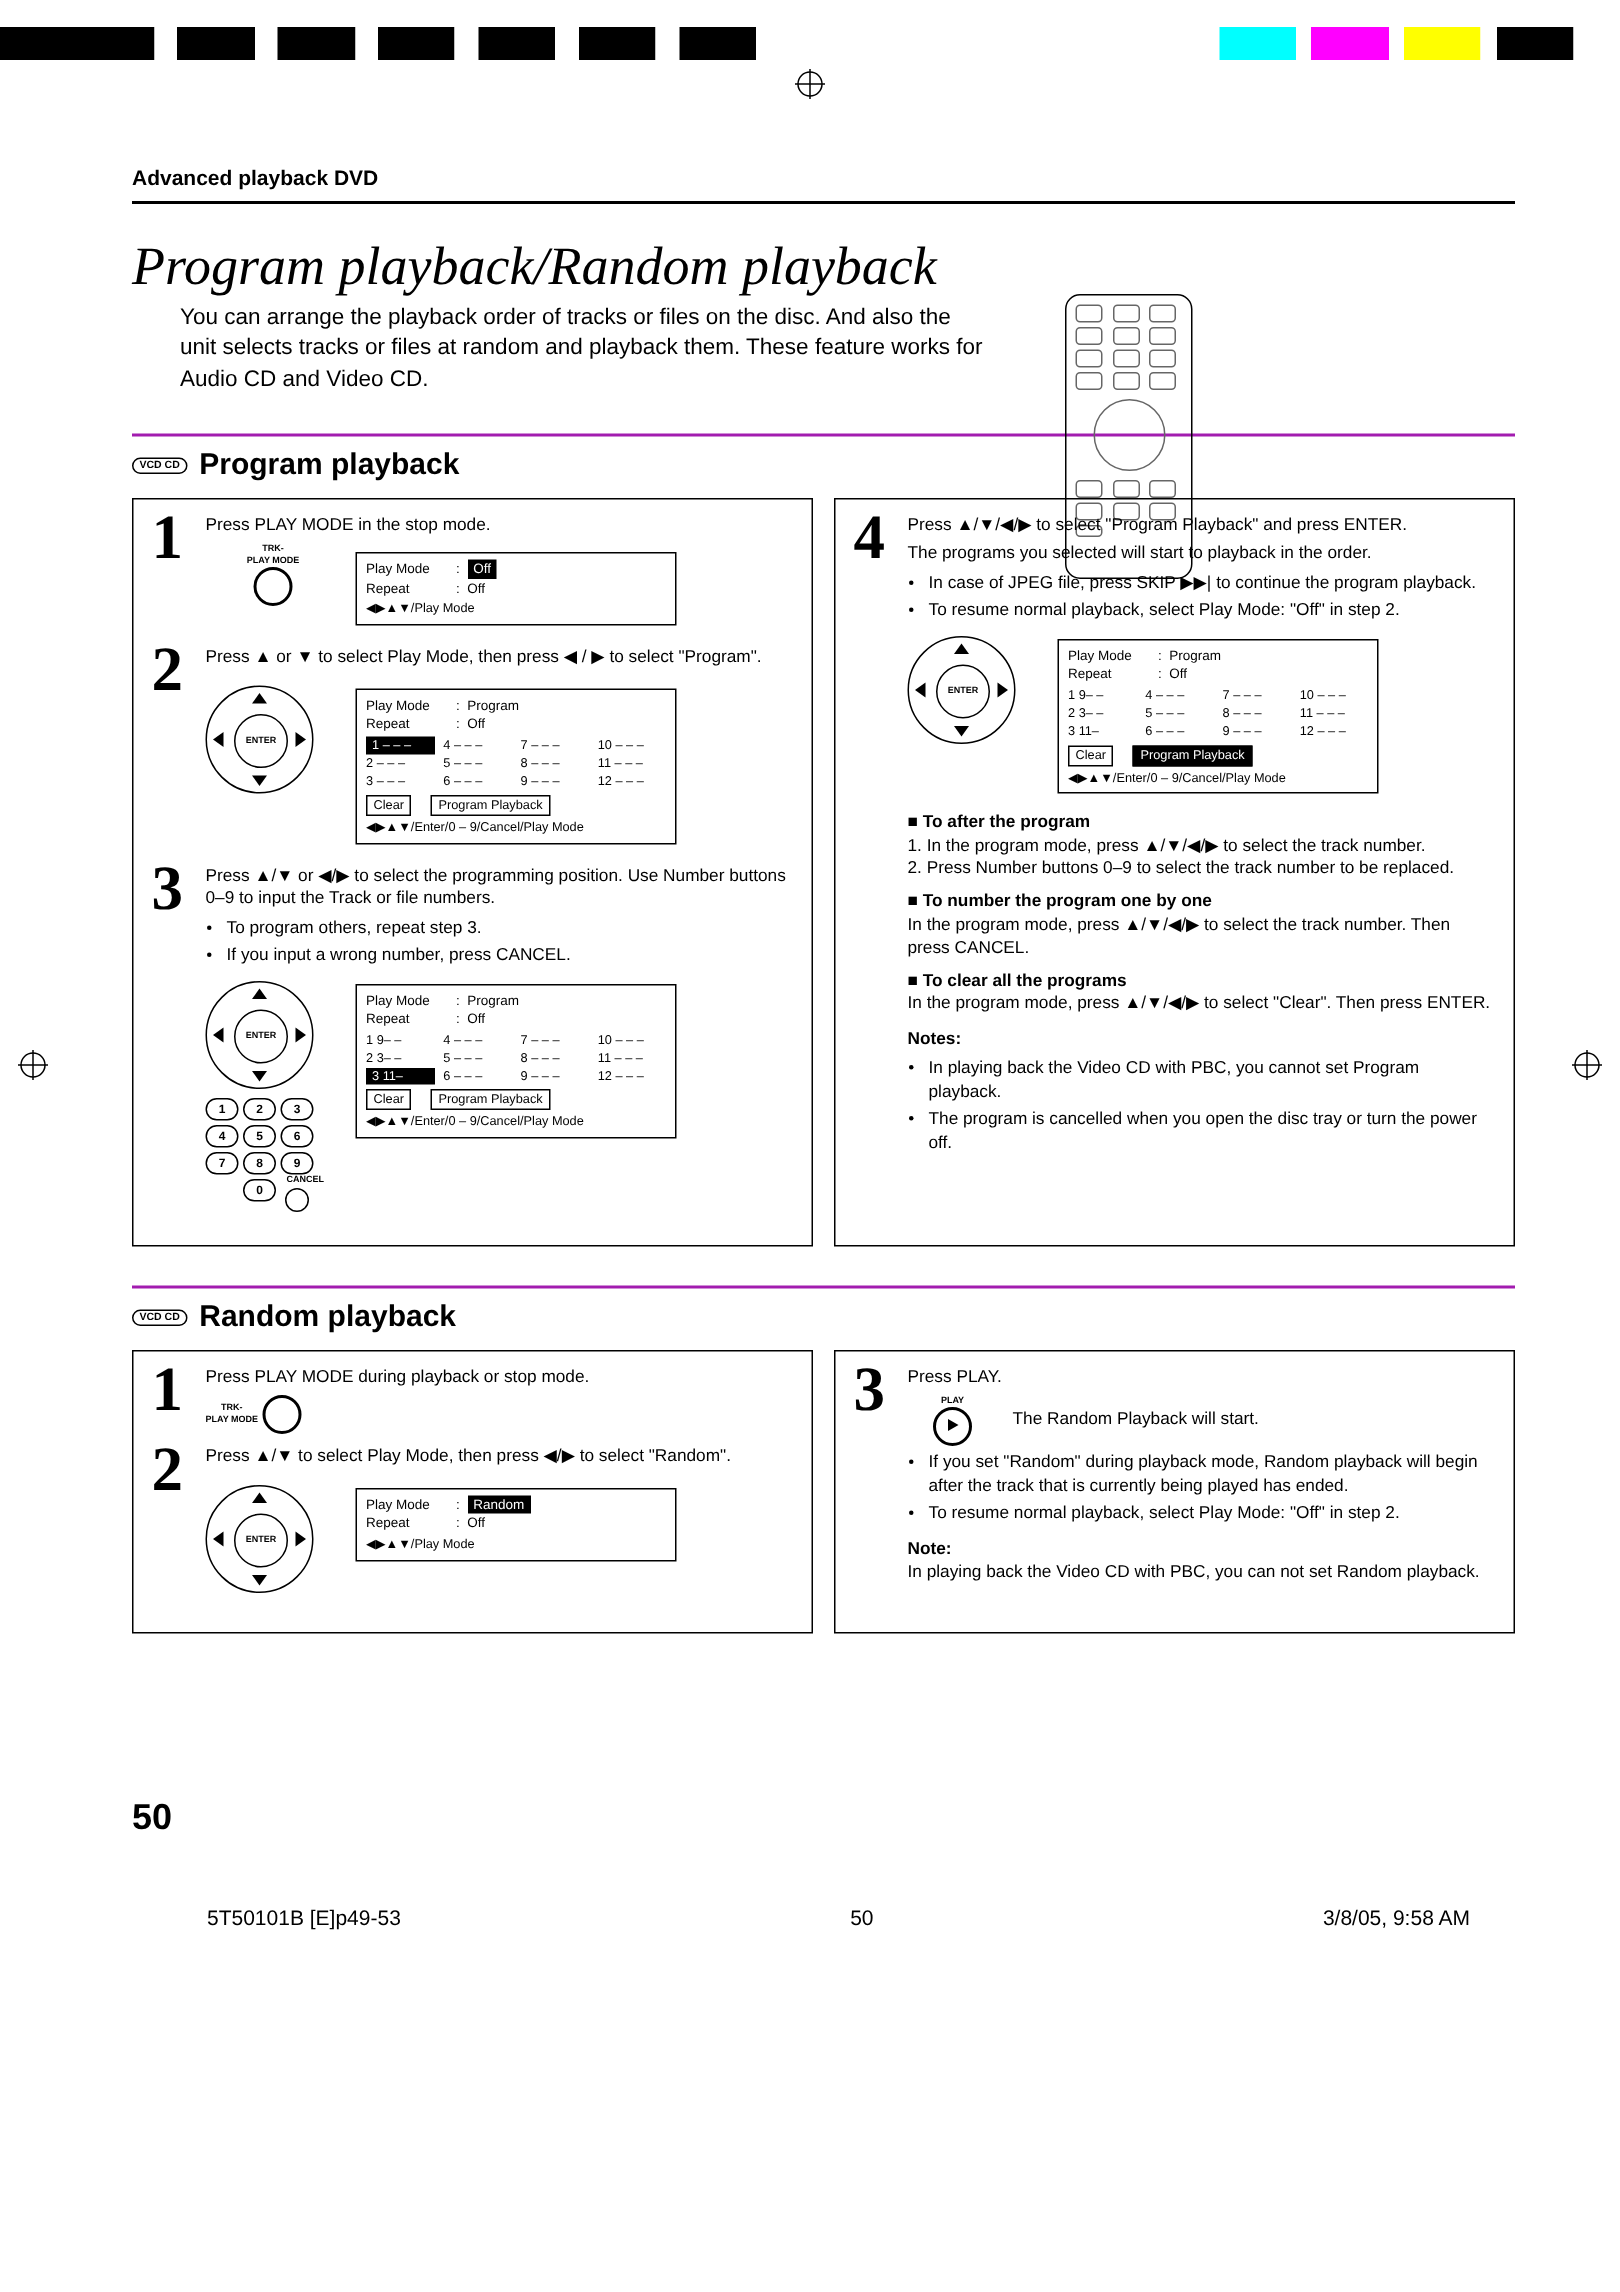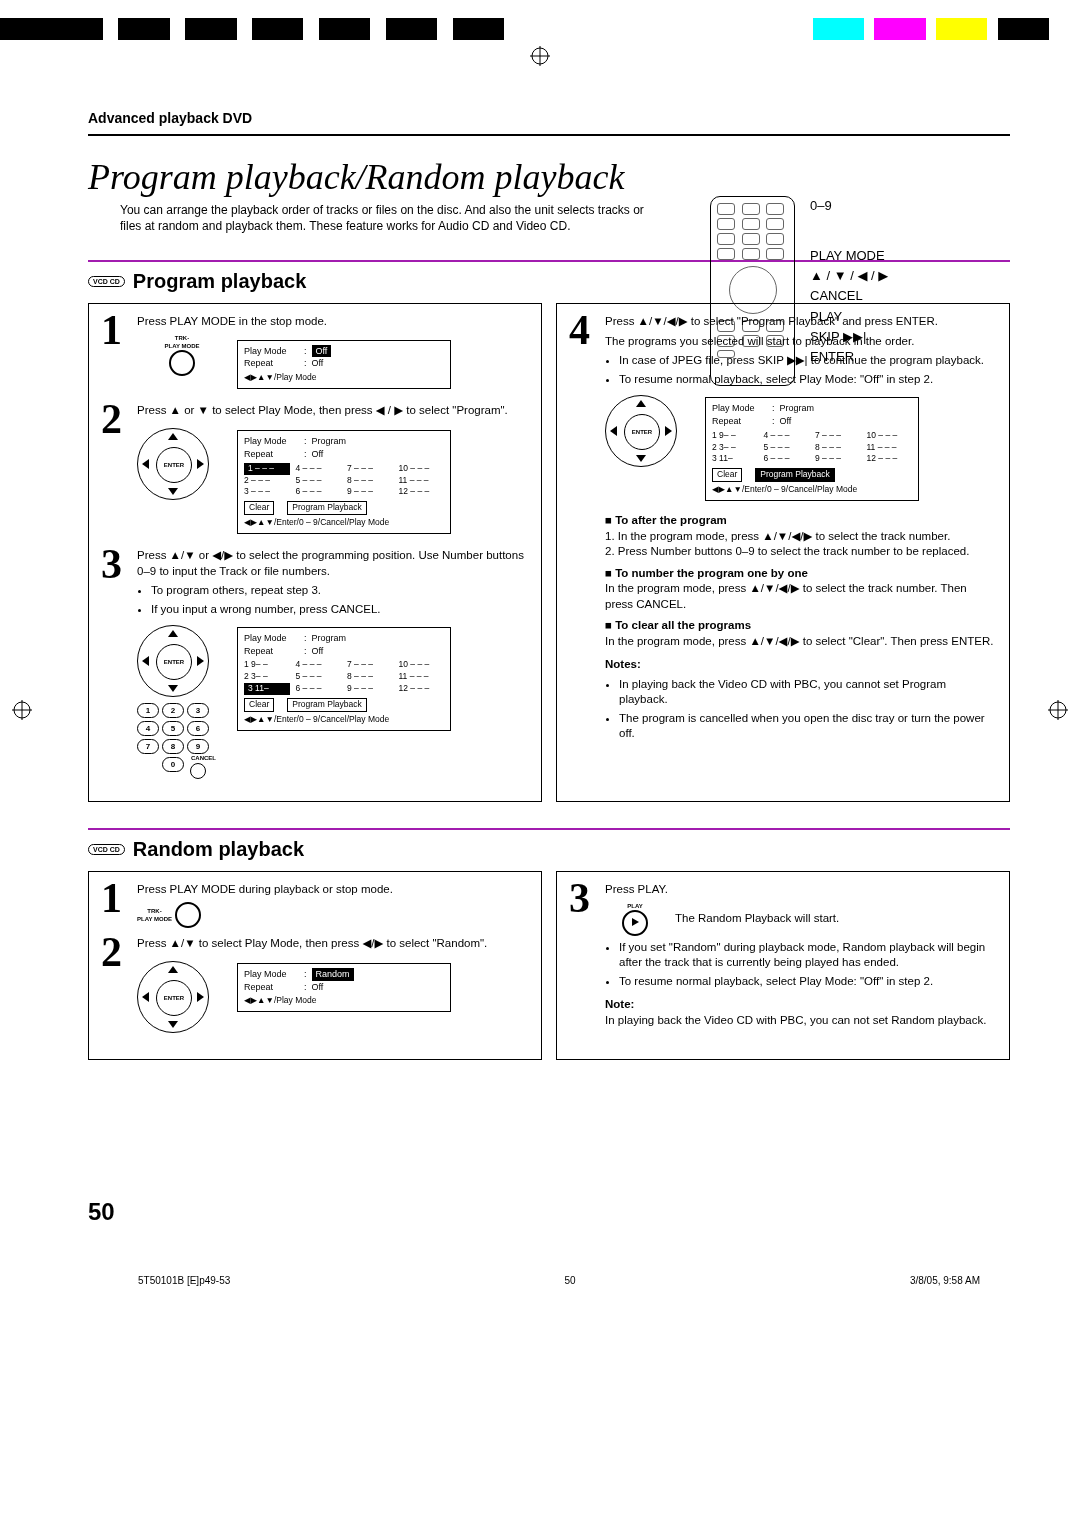--- a/index.html
+++ b/index.html
@@ -12,21 +12,21 @@
   .reg svg { width:20px; height:20px; }
   .reg-top { top:46px; left:530px; }
   .reg-bot { top:1480px; left:530px; }
   .reg-left { top:700px; left:12px; }
   .reg-right { top:700px; right:12px; }
   
   .content { position:absolute; top:96px; left:88px; right:70px; bottom:80px; }
   .header-line { border-top:2px solid #000; margin-top:8px; }
   .section-title { font-weight:bold; font-size:14px; margin-top:14px; }
   .main-title { font-family: Georgia, 'Times New Roman', serif; font-style:italic; font-size:36px; font-weight:normal; margin:20px 0 4px 0; }
-  .intro { font-size:12px; line-height:1.35; max-width:540px; margin-left:32px; }
+  .intro { font-size:15px; line-height:1.35; max-width:540px; margin-left:32px; }
   
   .remote-box { position:absolute; top:40px; right:0; width:300px; font-size:13px; }
   .remote { border:1px solid #000; border-radius:10px; width:85px; height:190px; padding:6px; box-sizing:border-box; }
   .remote-grid { display:grid; grid-template-columns:repeat(3,1fr); gap:3px; }
   .rbtn { width:16px; height:10px; border:1px solid #666; border-radius:3px; }
   .rcircle { width:46px; height:46px; border:1px solid #666; border-radius:50%; margin:6px auto; position:relative; }
   .remote-labels { position:absolute; top:0; left:100px; font-size:13px; line-height:1.55; }
   .remote-labels div { white-space:nowrap; }
   
   .subsec { border-top:2px solid #a21caf; margin-top:26px; padding-top:4px; }
@@ -60,21 +60,21 @@
   .tri-r { right:4px; top:30px; border-top:5px solid transparent; border-bottom:5px solid transparent; border-left:7px solid #000;}
   .numpad { display:grid; grid-template-columns:repeat(3,22px); gap:3px; margin-top:6px;}
   .numbtn { border:1.5px solid #000; border-radius:10px; height:13px; font-size:8px; font-weight:bold; text-align:center; line-height:13px;}
   .numpad-zero { grid-column:2; }
   .bullets { margin:4px 0 4px 14px; padding:0; }
   .bullets li { margin-bottom:3px; }
   .sq-head { font-weight:bold; margin-top:6px; }
   .sq-head::before { content:"■ "; }
   .notes-h { font-weight:bold; margin-top:8px; }
   .pagenum { font-size:24px; font-weight:bold; position:absolute; bottom:-2px; left:0; }
-  .footer { position:absolute; bottom:18px; left:100px; right:100px; display:flex; justify-content:space-between; font-size:10px; color:#000;padding-left:38px; }
+  .footer { position:absolute; bottom:18px; left:100px; right:100px; display:flex; justify-content:space-between; font-size:14px; color:#000;padding-left:38px; }
   .random-box .cols .col { min-height:auto; }
   .small-icon-block { width:90px; flex-shrink:0; text-align:center; }
   .side-flex { display:flex; align-items:flex-start; gap:10px; }
   .play-arrow { display:inline-block; width:0; height:0; border-top:4px solid transparent; border-bottom:4px solid transparent; border-left:7px solid #000; vertical-align:middle;}
 </style>
 </head>
 <body>
 
 <div class="page">
 
@@ -153,30 +153,20 @@
             <div class="remote-grid">
               <div class="rbtn"></div>
                 <div class="rbtn"></div>
                 <div class="rbtn"></div>
               <div class="rbtn"></div>
                 <div class="rbtn"></div>
                 <div class="rbtn"></div>
               <div class="rbtn" style="grid-column:1/4;height:6px"></div>
             </div>
           </div>
-          <div class="remote-labels">
-            <div>0–9</div>
-            <div style="height:30px"></div>
-            <div>PLAY MODE</div>
-            <div>▲ / ▼ / ◀ / ▶</div>
-            <div>CANCEL</div>
-            <div>PLAY</div>
-            <div>SKIP ▶▶|</div>
-            <div>ENTER</div>
-          </div>
         </div>
       </div>
     </div>
 
     <div class="subsec">
       <h2>
         <span class="vcd-badge">VCD CD</span>
         <span>Program playback</span>
       </h2>
       <div class="cols">

